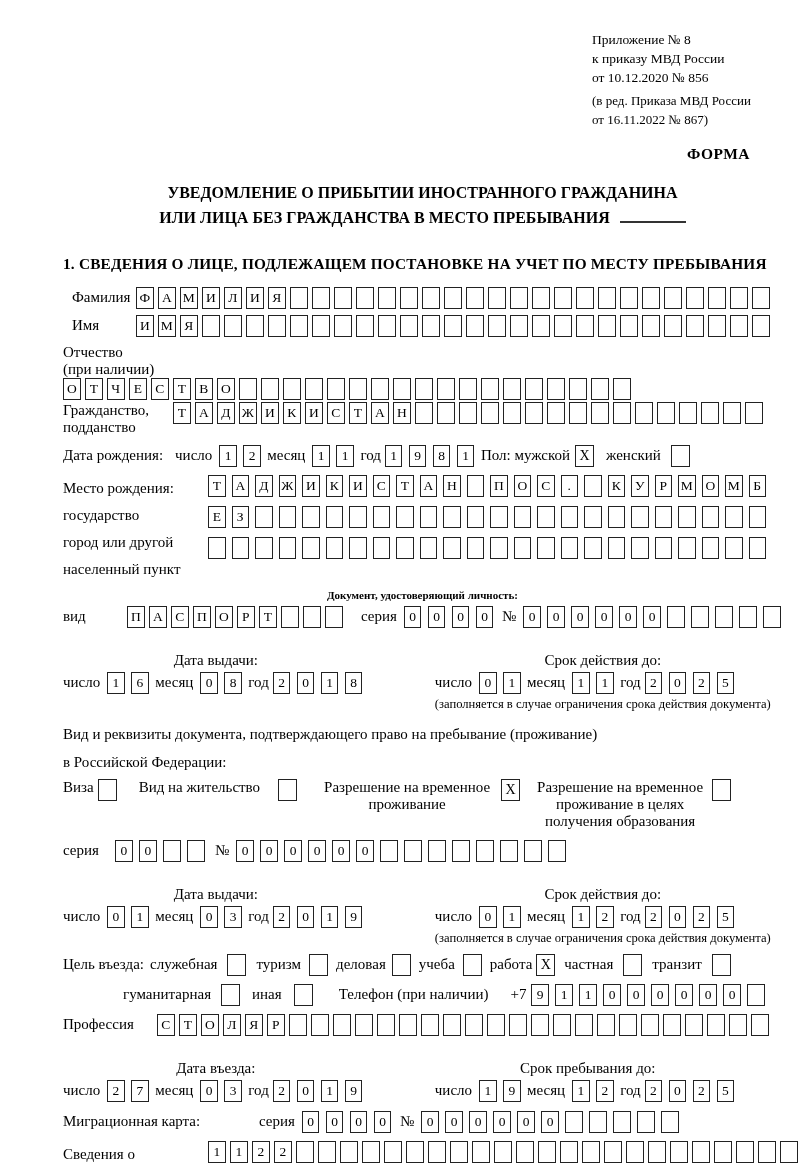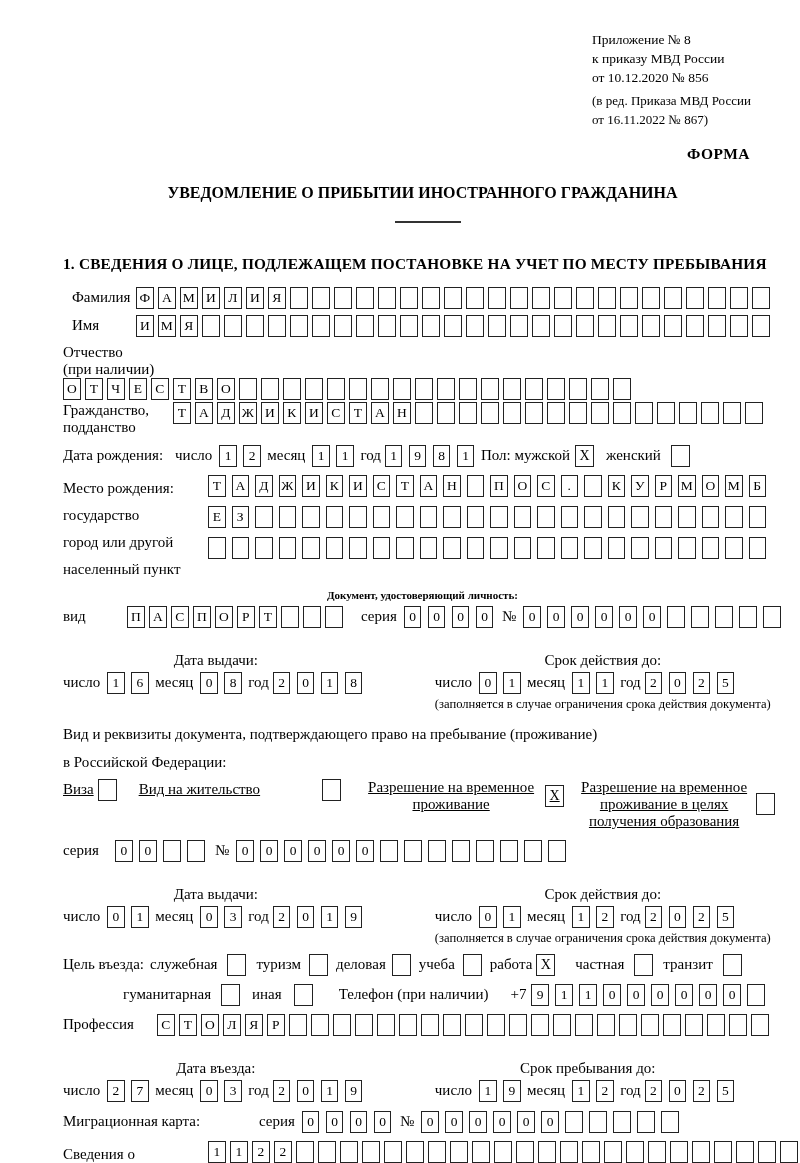--- a/index.html
+++ b/index.html
@@ -51,21 +51,21 @@
   .mini-lbl { margin: 0 7px 0 0; }
 
   .dpair { display: flex; margin-top: 24px; }
   .dcol { }
   .dhead { text-align: center; font-size: 15px; margin-bottom: 3px; }
   .dfields { display: flex; align-items: center; }
   .dnote { font-size: 12.6px; margin-top: 3px; text-align: right; }
 
   .center-bold { text-align: center; font-weight: bold; font-size: 11px; margin-top: 10px; }
 
-  .opt { display: flex; align-items: center; text-decoration: underline; }
+  .opt { display: flex; align-items: flex-start; }
   .opt .opt-label { text-align: center; }
   .opt .cb { margin-left: 8px; margin-top: 0; }
 </style>
 </head>
 <body>
 
 <div class="page">
 
   <div class="appendix">
     <div>Приложение № 8</div>
@@ -73,21 +73,21 @@
     <div>от 10.12.2020 № 856</div>
     <div class="grp2">
       <div>(в ред. Приказа МВД России</div>
       <div>от 16.11.2022 № 867)</div>
     </div>
   </div>
   <div class="forma">ФОРМА</div>
 
   <div class="title">
     <div>УВЕДОМЛЕНИЕ О ПРИБЫТИИ ИНОСТРАННОГО ГРАЖДАНИНА</div>
-    <div><span class="blank-line"></span></div>
+    <div><span>ИЛИ ЛИЦА БЕЗ ГРАЖДАНСТВА В МЕСТО ПРЕБЫВАНИЯ</span><span class="blank-line"></span></div>
   </div>
 
   <div class="section-heading">1. СВЕДЕНИЯ О ЛИЦЕ, ПОДЛЕЖАЩЕМ ПОСТАНОВКЕ НА УЧЕТ ПО МЕСТУ ПРЕБЫВАНИЯ</div>
 
   <div class="frow" style="margin-top:14px;">
     <span class="lbl w-surname">Фамилия</span>
     <span class="cells">
         <span class="cell">Ф</span>
         <span class="cell">А</span>
         <span class="cell">М</span>
@@ -431,21 +431,21 @@
   <div style="margin-top:8px; line-height:1.9;">
     <div>Вид и реквизиты документа, подтверждающего право на пребывание (проживание)</div>
     <div>в Российской Федерации:</div>
   </div>
 
   <div class="frow-top" style="margin-top:2px;">
     <div class="opt">
       <span class="opt-label">Виза</span>
       <span class="cb" style="margin-left:4px;"></span>
     </div>
-    <div class="opt" style="margin-left:22px;gap:44px;">
+    <div class="opt" style="margin-left:22px;">
       <span class="opt-label">Вид на жительство</span>
       <span class="cb" style="margin-left:18px;"></span>
     </div>
     <div class="opt" style="margin-left:24px;">
       <span class="opt-label" style="width:172px;">Разрешение на временное проживание</span>
       <span class="cb">X</span>
     </div>
     <div class="opt" style="margin-left:16px;">
       <span class="opt-label" style="width:168px;">Разрешение на временное проживание в целях получения образования</span>
       <span class="cb"></span>
@@ -532,21 +532,21 @@
     <span style="margin-left:6px;">служебная</span>
     <span class="cb" style="margin-left:10px;"></span>
     <span style="margin-left:10px;">туризм</span>
     <span class="cb" style="margin-left:8px;"></span>
     <span style="margin-left:8px;">деловая</span>
     <span class="cb" style="margin-left:6px;"></span>
     <span style="margin-left:8px;">учеба</span>
     <span class="cb" style="margin-left:8px;"></span>
     <span style="margin-left:8px;">работа</span>
     <span class="cb" style="margin-left:4px;">X</span>
-    <span style="margin-left:20px;">частная</span>
+    <span style="margin-left:9px;">частная</span>
     <span class="cb" style="margin-left:10px;"></span>
     <span style="margin-left:10px;">транзит</span>
     <span class="cb" style="margin-left:10px;"></span>
   </div>
 
   <div class="frow" style="margin-top:8px;">
     <span style="margin-left:60px;">гуманитарная</span>
     <span class="cb" style="margin-left:10px;"></span>
     <span style="margin-left:12px;">иная</span>
     <span class="cb" style="margin-left:12px;"></span>

